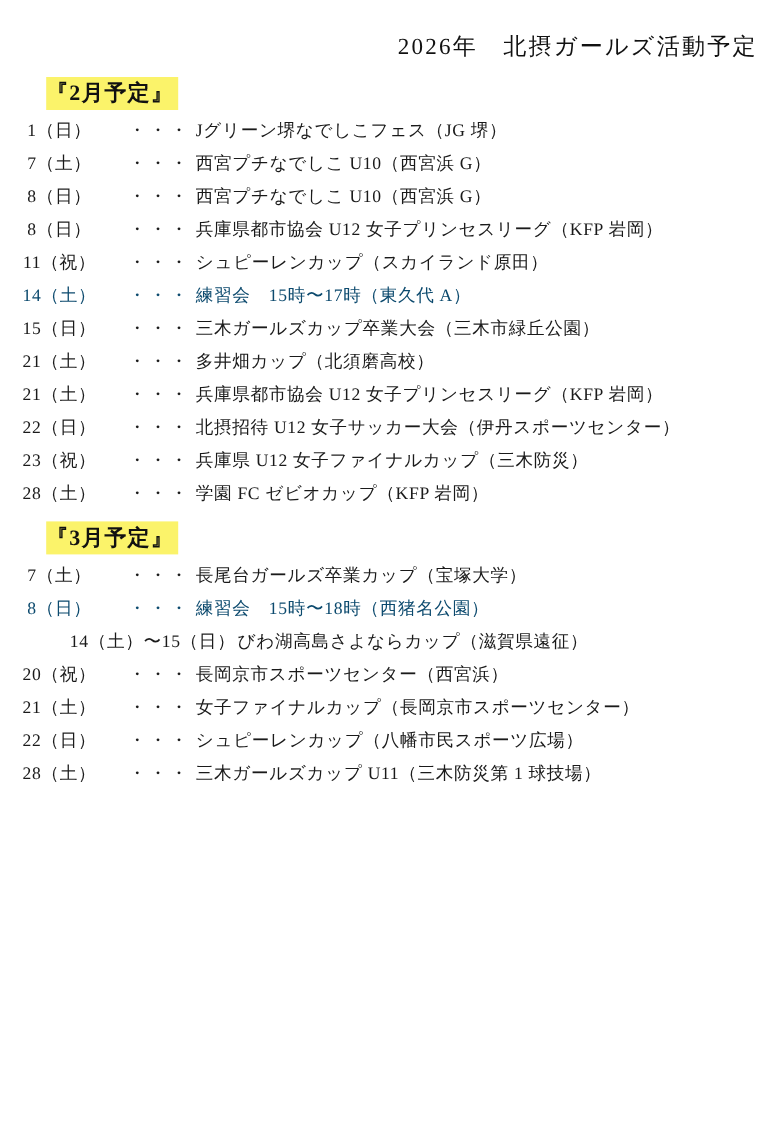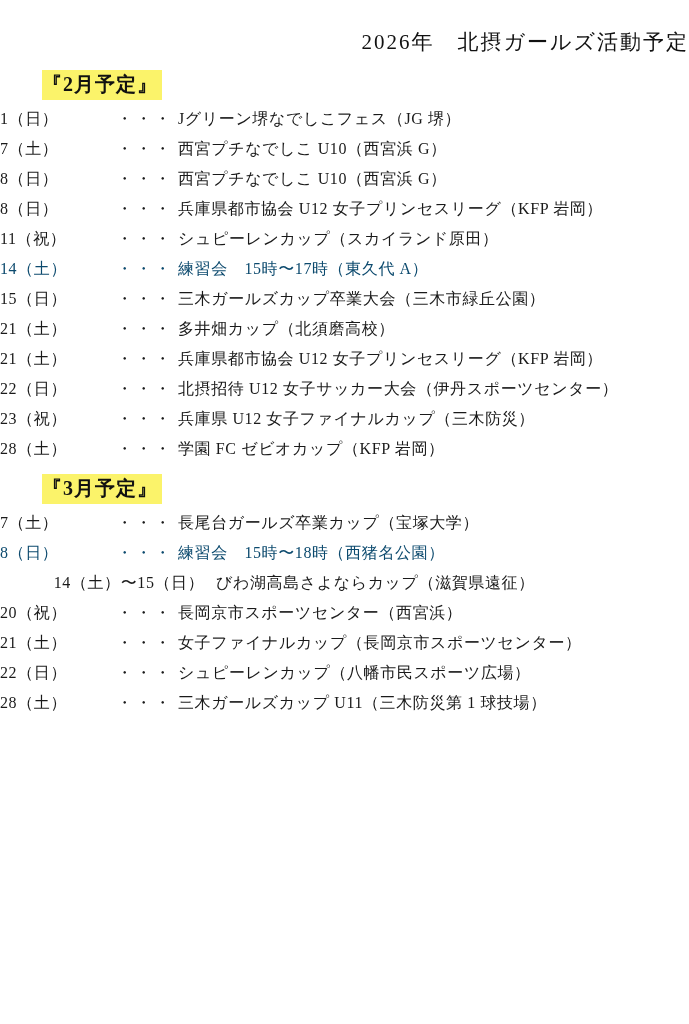--- a/index.html
+++ b/index.html
@@ -49,41 +49,41 @@
     align-items: baseline;
     margin: 0;
     padding: 5px 0 4px 0;
     font-size: 16px;
     letter-spacing: 0.6px;
     white-space: nowrap;
   }
   .row .date {
     display: inline-block;
     width: 108px;
-    text-align: left;
+    text-align: center;
     padding-right: 6px;
     flex: 0 0 auto;
   }
   .row .dots {
     display: inline-block;
     width: 62px;
     flex: 0 0 auto;
     letter-spacing: 3px;
     text-align: center;
   }
   .row .event {
     flex: 1 1 auto;
     padding-left: 2px;
   }
   .row.practice {
     color: #0c4a6e;
   }
   .row.wide .date {
     width: 170px;
-    text-align: center;
+    text-align: right;
     padding-left: 44px;
     padding-right: 0;
   }
   .row.wide .dots {
     width: 0;
   }
   .rows-wrap {
     padding-top: 2px;
   }
 </style>

